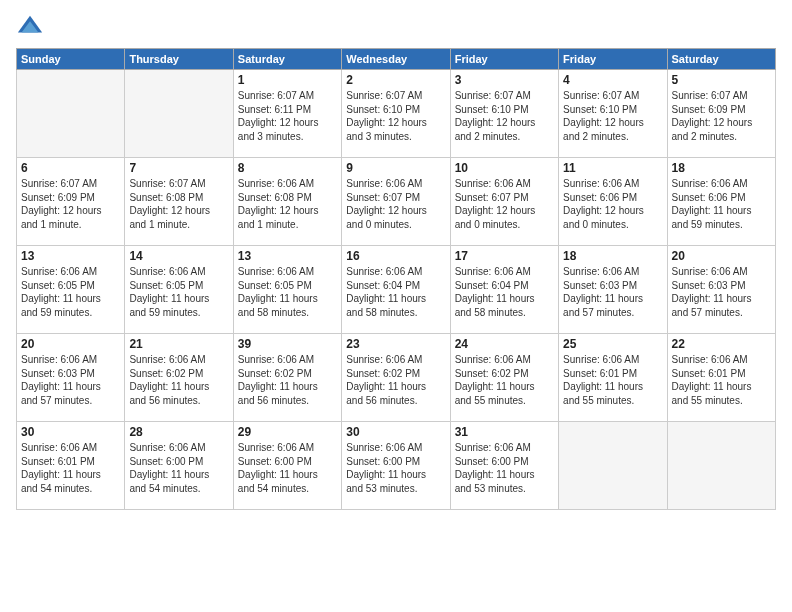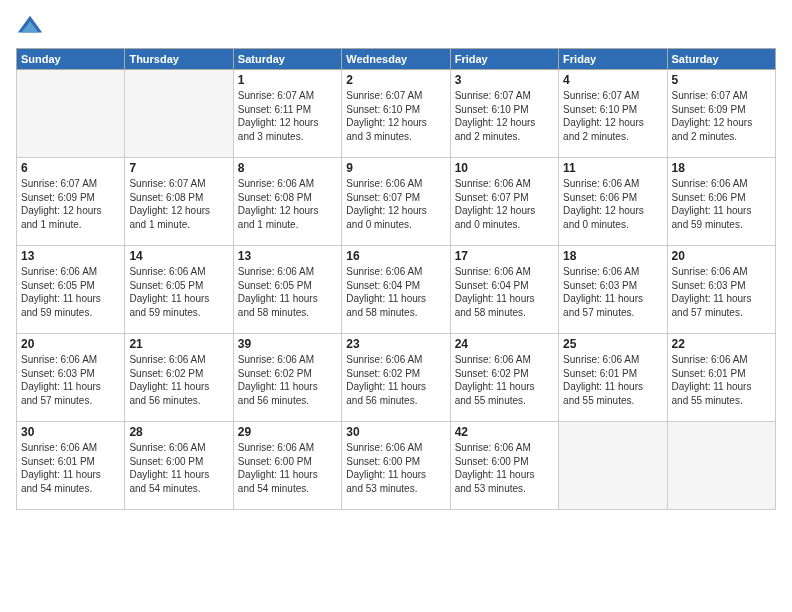--- a/index.html
+++ b/index.html
@@ -346,21 +346,21 @@
 and 54 minutes.</div>
           </td>
           <td>
             <span class="day-num">30</span>
             <div class="cell-text" style="white-space: pre-line;">Sunrise: 6:06 AM
 Sunset: 6:00 PM
 Daylight: 11 hours
 and 53 minutes.</div>
           </td>
           <td>
-            <span class="day-num">42</span>
+            <span class="day-num">31</span>
             <div class="cell-text" style="white-space: pre-line;">Sunrise: 6:06 AM
 Sunset: 6:00 PM
 Daylight: 11 hours
 and 53 minutes.</div>
           </td>
           <td class="empty"></td>
           <td class="empty"></td>
         </tr>
       </tbody>
   </table>

